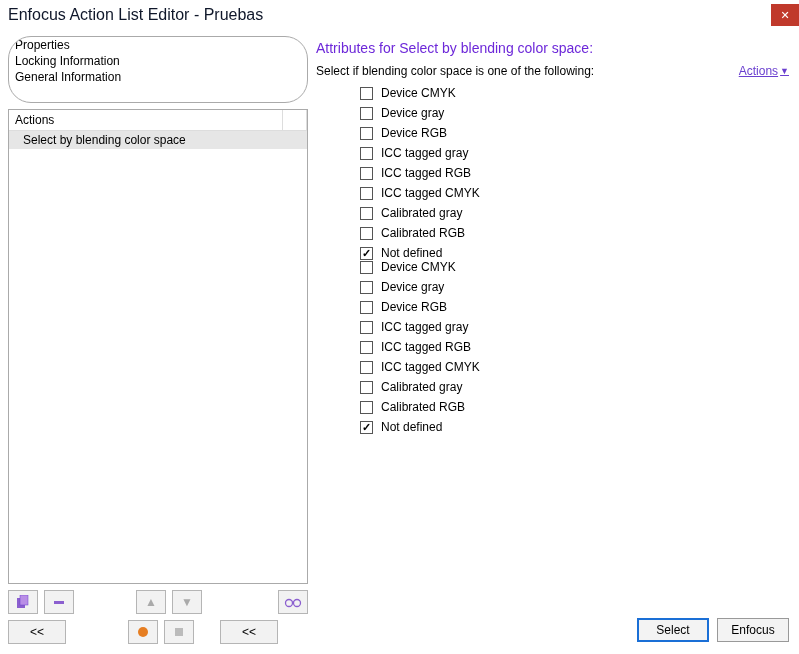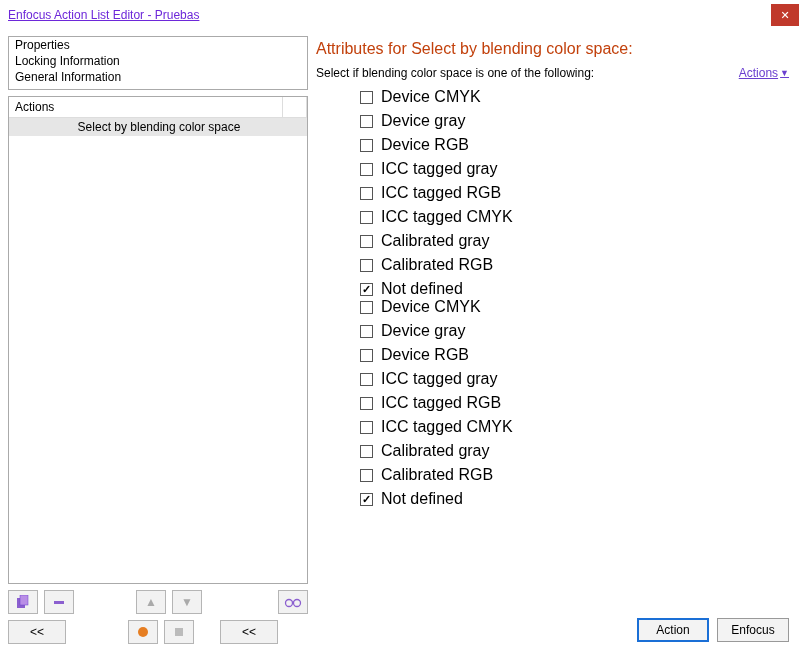--- a/index.html
+++ b/index.html
@@ -15,23 +15,22 @@
   }
   .titlebar {
     display: flex;
     align-items: center;
     justify-content: space-between;
     height: 30px;
     padding: 0 0 0 8px;
     background: #fff;
   }
   .titlebar-title {
-    font-size: 12px;
-    color: #6d28d9;
-    text-decoration: underline;
+    font-size: 16px;
+    color: #0f172a;
   }
   .close-btn {
     width: 28px;
     height: 22px;
     background: #c0392b;
     color: #fff;
     display: flex;
     align-items: center;
     justify-content: center;
     font-size: 11px;
@@ -47,22 +46,23 @@
     width: 300px;
     display: flex;
     flex-direction: column;
   }
   .listbox {
     border: 1px solid #aaa;
     background: #fff;
     font-size: 12px;
   }
   .proplist {
-    height: 54px;
+    height: 67px;
     overflow-y: scroll;
+    border-radius: 23px;
   }
   .proplist-item {
     padding: 1px 6px;
     cursor: default;
   }
   .actions-panel {
     margin-top: 6px;
     border: 1px solid #aaa;
     flex: 1;
     display: flex;
@@ -80,24 +80,23 @@
     padding: 3px 6px;
     border-right: 1px solid #ddd;
   }
   .actions-header .col-main { flex: 1; }
   .actions-header .col-aux { width: 24px; }
   .actions-body {
     flex: 1;
     overflow: auto;
   }
   .action-row {
-    padding: 2px 6px 2px 8px;
+    padding: 2px 6px 2px 14px;
     background: #e6e6e6;
     cursor: default;
-    text-align: center;
   }
   .toolbar-rows {
     margin-top: 6px;
   }
   .toolbar-row {
     display: flex;
     gap: 6px;
     margin-bottom: 6px;
     align-items: center;
   }
@@ -121,23 +120,23 @@
   }
   .spacer { flex: 1; }
 
   .right-col {
     flex: 1;
     display: flex;
     flex-direction: column;
     padding: 4px 2px 0 2px;
   }
   .section-title {
-    font-size: 16px;
+    font-size: 14px;
     margin-bottom: 8px;
-    color: #c2410c;
+    color: #6d28d9;
   }
   .subheader-row {
     display: flex;
     justify-content: space-between;
     margin-bottom: 8px;
   }
   .sub-label {
     font-size: 12px;
     color: #000;
   }
@@ -155,21 +154,21 @@
   }
   .checks {
     display: flex;
     flex-direction: column;
     gap: 6px;
   }
   .check-row {
     display: flex;
     align-items: center;
     gap: 8px;
-    font-size: 16px;
+    font-size: 12px;
     padding-left: 44px;
   }
   .checkbox {
     width: 13px;
     height: 13px;
     border: 1px solid #555;
     background: #fff;
     display: inline-flex;
     align-items: center;
     justify-content: center;
@@ -379,19 +378,19 @@
           <span class="checkbox"></span>
           <span>Calibrated RGB</span>
         </div>
       <div class="check-row">
           <span class="checkbox checked"></span>
           <span>Not defined</span>
         </div>
     </div>
 
     <div class="footer-buttons">
-      <div class="btn primary">Action</div>
+      <div class="btn primary">Select</div>
       <div class="btn">Enfocus</div>
     </div>
 
   </div>
 
 </div>
 
 </body></html>

